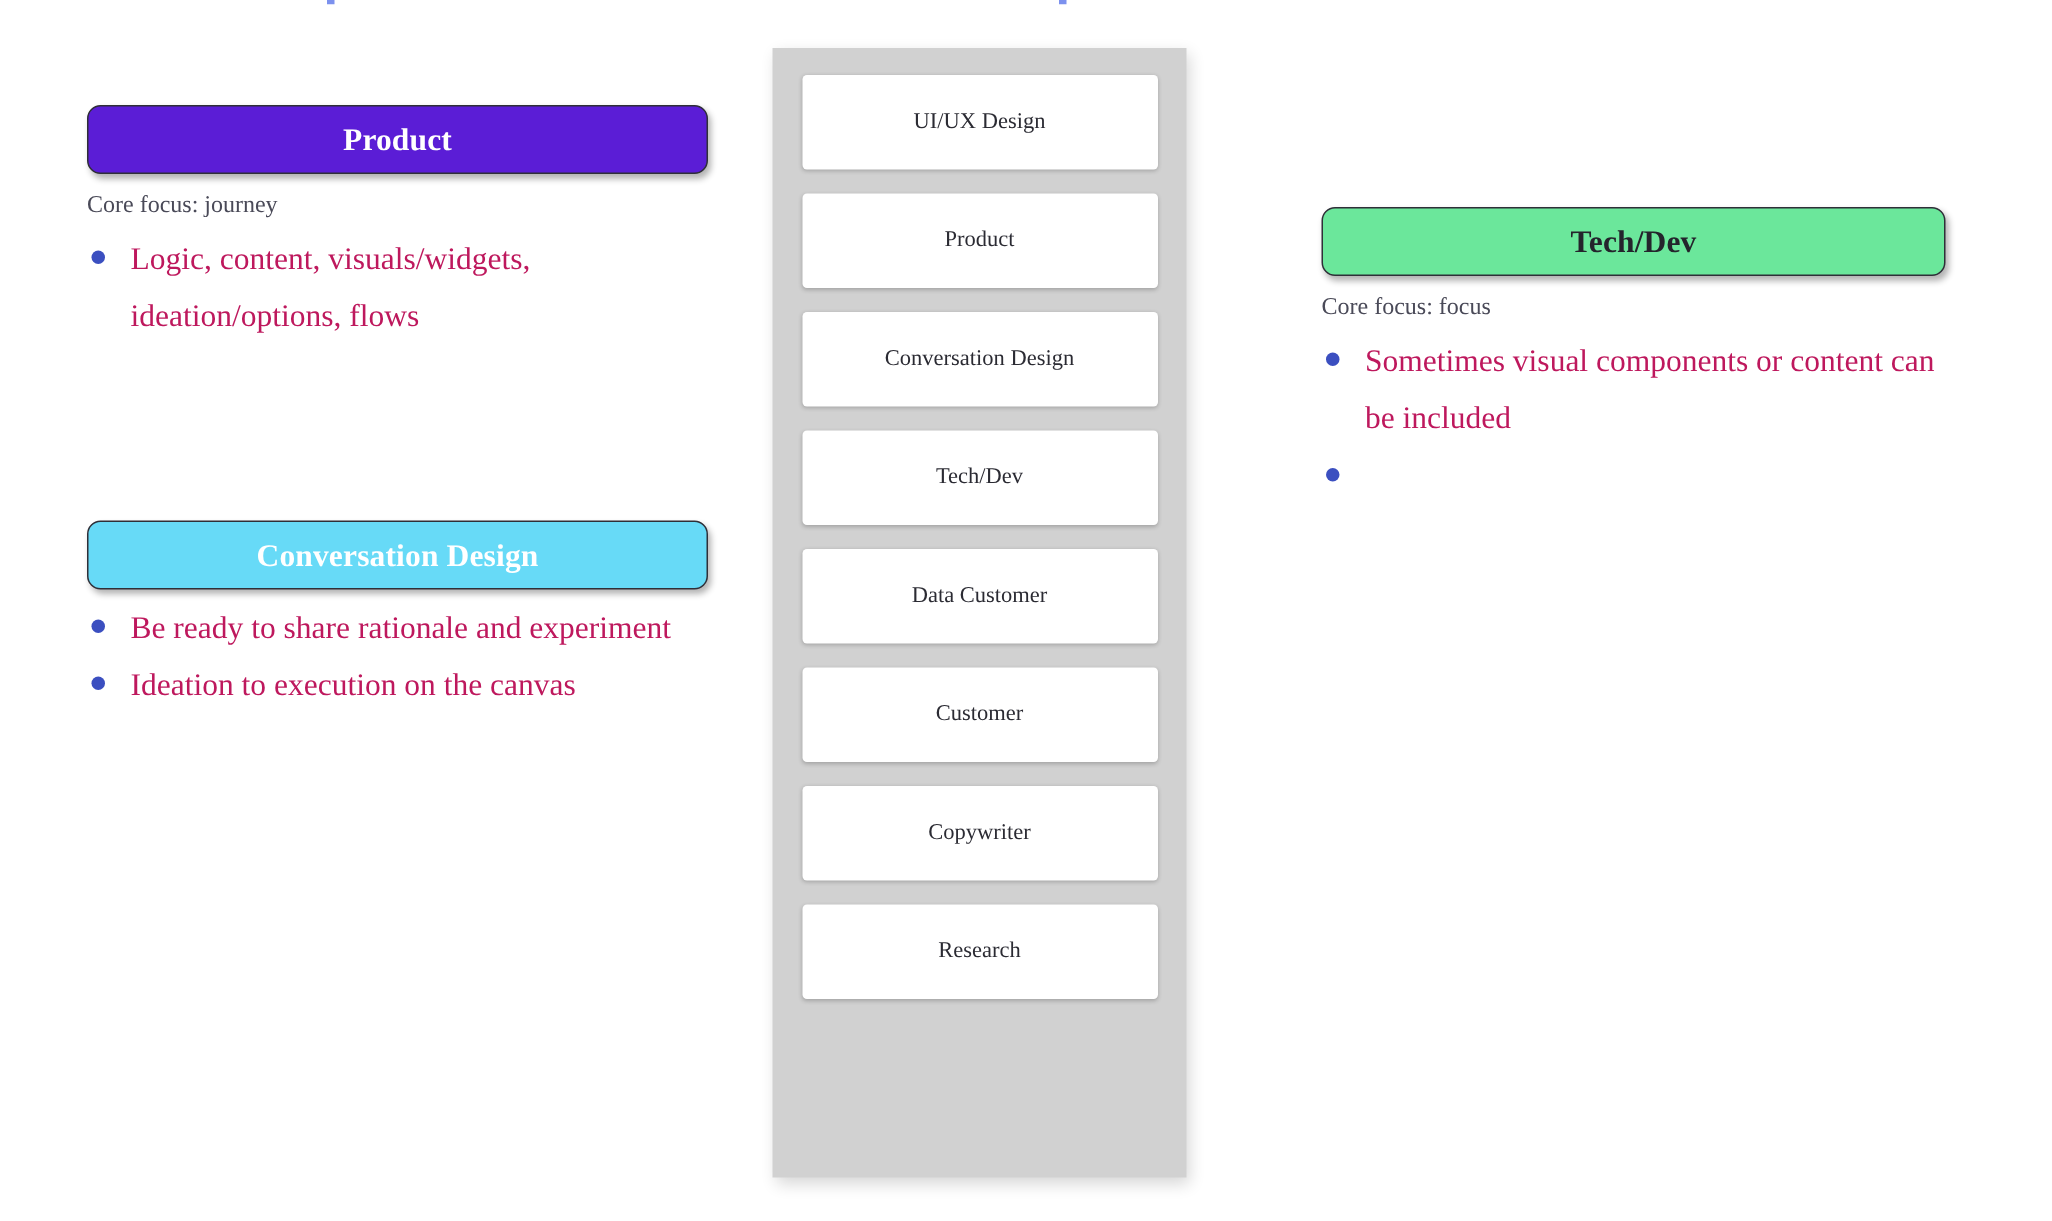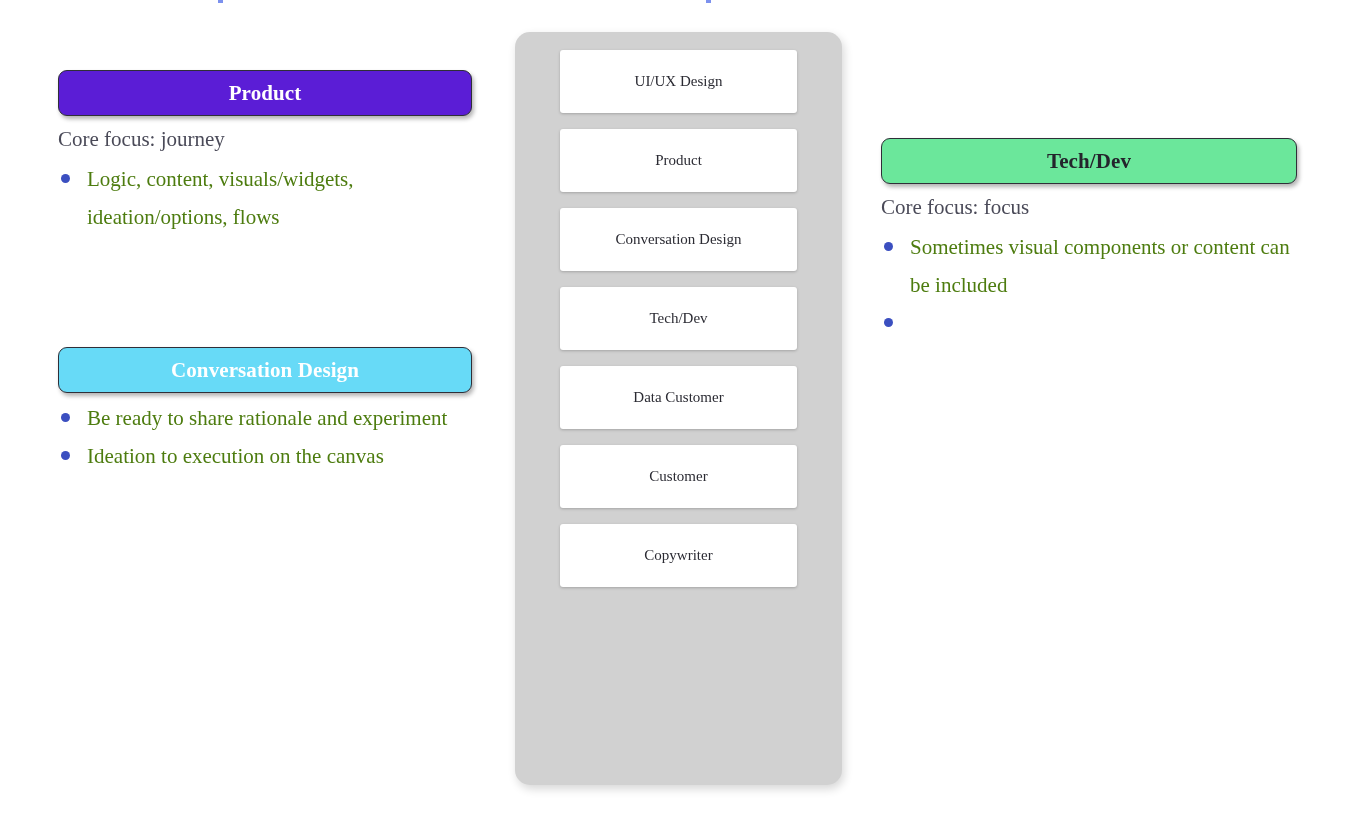--- a/index.html
+++ b/index.html
@@ -63,35 +63,35 @@
     border: 1px solid #2f2f38;
   }
   .pill-techdev {
     background: #6BE79B;
     color: #24242c;
     border: 1px solid #2f2f38;
   }
 
   .core-focus {
     margin-top: 10px;
-    font-size: 21px;
+    font-size: 16px;
     color: #4a4a58;
     line-height: 1.32;
   }
 
   ul.bullets {
     list-style: none;
     margin: 6px 0 0 0;
     padding: 0;
   }
   ul.bullets li {
     position: relative;
     padding-left: 29px;
     font-size: 21px;
-    color: #4d7c0f;
+    color: #be185d;
     line-height: 1.82;
     margin-bottom: 0px;
   }
   ul.bullets li .dot {
     position: absolute;
     left: 3px;
     top: 14px;
     width: 9px;
     height: 9px;
     border-radius: 50%;
@@ -101,26 +101,25 @@
   
   #panel-product          { left: 58px;  top: 70px;  width: 414px; }
   #panel-conversation     { left: 58px;  top: 347px; width: 414px; }
   #panel-techdev          { left: 881px; top: 138px; width: 416px; }
 
   
   #roles-container {
     position: absolute;
     left: 515px;
     top: 32px;
-    width: 327px;
+    width: 276px;
     height: 753px;
     background: #D1D1D1;
     box-shadow: 2px 4px 10px rgba(0,0,0,0.16);
     padding: 18px 0 0 0;
-    border-radius: 15px;
   }
   .role-card {
     width: 237px;
     height: 63px;
     margin: 0 auto 16px auto;
     background: #ffffff;
     border-radius: 3px;
     display: flex;
     align-items: center;
     justify-content: center;
@@ -178,20 +177,23 @@
   </div>
   <div class="role-card">
     <span>Data Customer</span>
   </div>
   <div class="role-card">
     <span>Customer</span>
   </div>
   <div class="role-card">
     <span>Copywriter</span>
   </div>
+  <div class="role-card">
+    <span>Research</span>
+  </div>
 </section>
 
 <section class="panel" id="panel-techdev">
   <div class="pill pill-techdev">Tech/Dev</div>
   <div class="core-focus">Core focus: focus</div>
   <ul class="bullets">
     <li>
       <span class="dot"></span>
       <span>Sometimes visual components or content can be included</span>
     </li>

